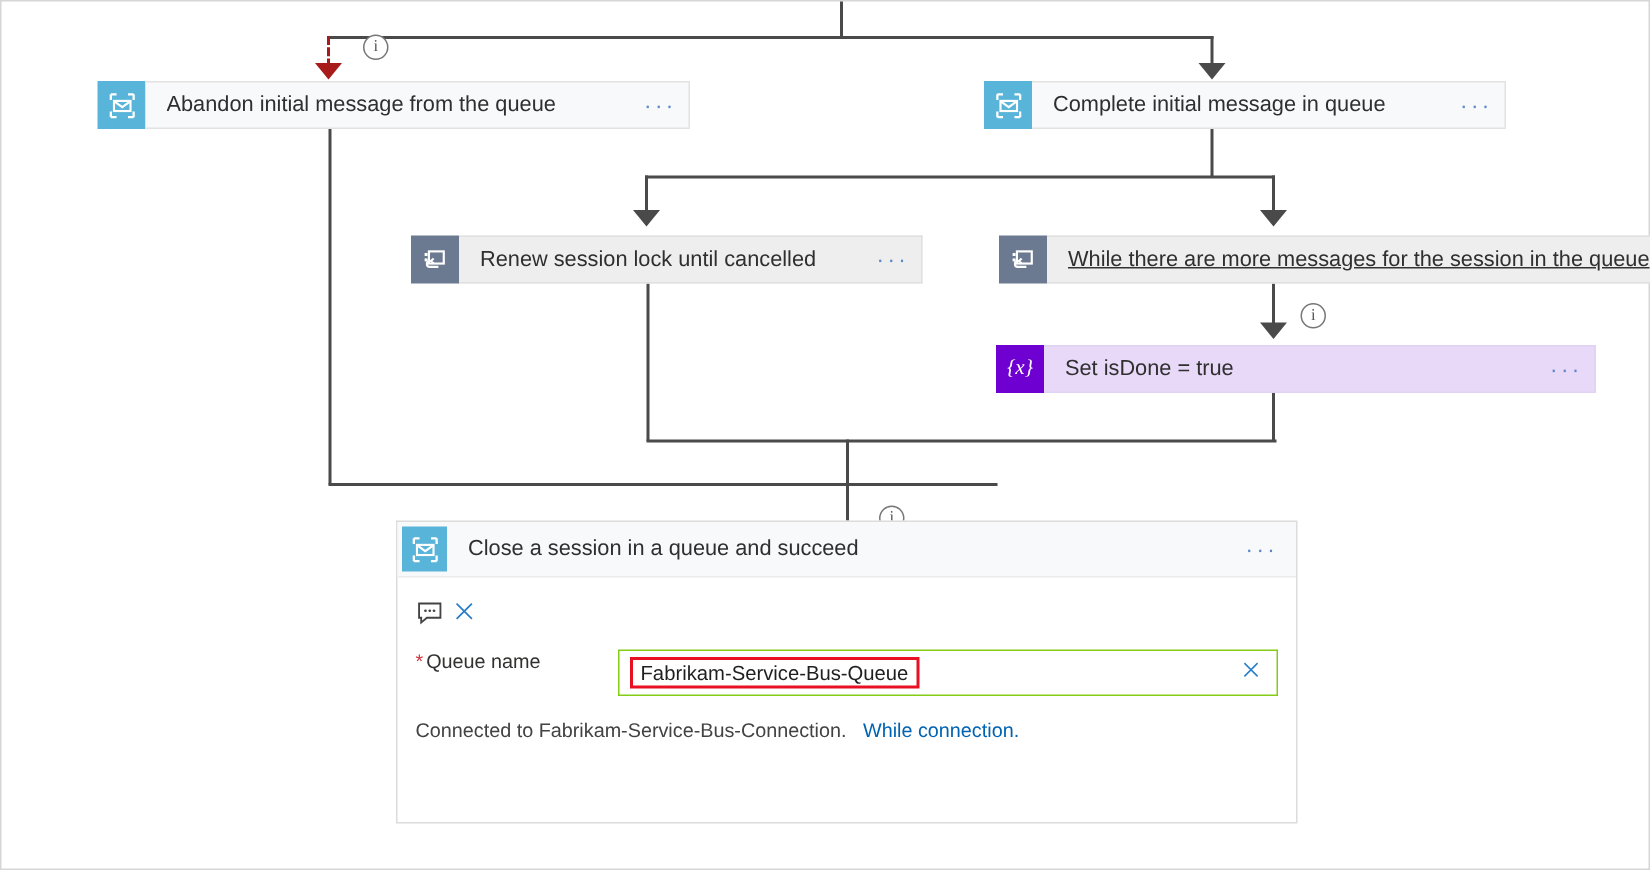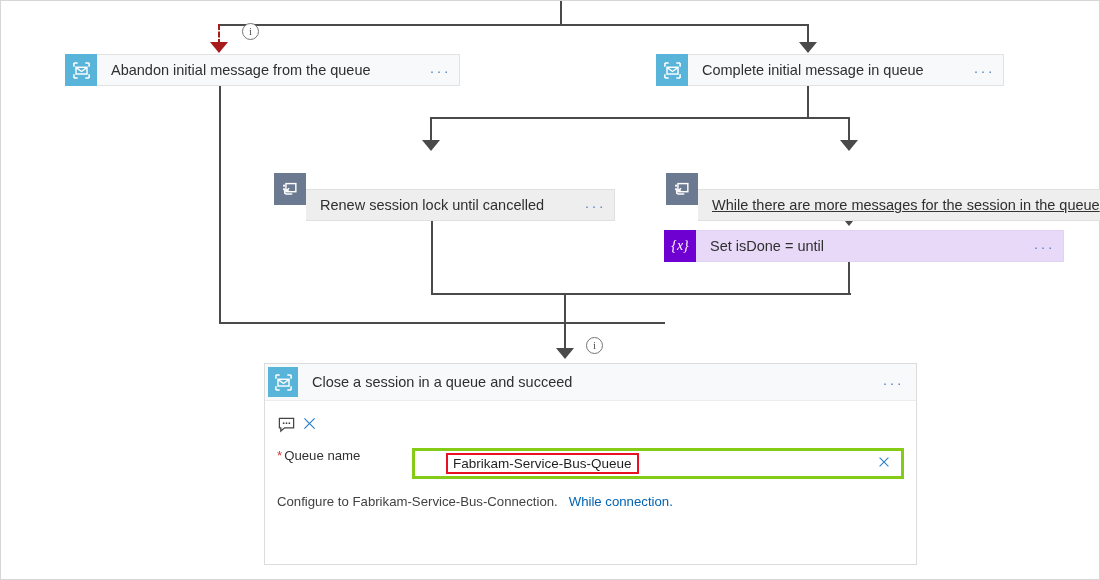--- a/index.html
+++ b/index.html
@@ -68,21 +68,21 @@
   .ellipsis{
     color:#5b86c7;letter-spacing:2.2px;font-size:15px;
     flex:0 0 auto;padding-left:6px;
   }
 
   .sb-icon{background:#59b4d9;}
   .loop-icon{background:#6c7a91;}
   .var-icon{background:#6f00d2;color:#fff;font-family:"Liberation Serif",serif;font-size:14px;font-style:italic;}
 
   .card.sb .card-body{background:#f8f9fb;}
-  .card.loop .card-body{background:#eeeeee;border-color:#e0e0e0;margin-top:32px;}
+  .card.loop .card-body{background:#eeeeee;border-color:#e0e0e0;}
   .card.var .card-body{background:#e8d9f8;border-color:#e0d2f2;}
 
   
   #panel{
     position:absolute;
     box-sizing:border-box;
     background:#ffffff;
     border:1px solid #dcdcdc;
   }
   #panel-header{
@@ -109,24 +109,23 @@
   .note-close{flex:0 0 22px;margin-top:2px;}
 
   .field-row{display:flex;align-items:flex-start;padding:0 12px 0 12px;margin-bottom:11px;}
   .field-label{
     flex:0 0 135px;font-size:13.2px;color:#323130;
   }
   .req{color:#d13438;margin-right:2px;}
   .field-control{
     flex:1 1 auto;position:relative;
     height:31px;
-    border:3px solid #84cc16;background:#fff;
+    border:1px solid #84cc16;background:#fff;
     display:flex;align-items:center;
     box-sizing:border-box;
-    padding-left:24px;
   }
   .field-value{
     font-size:13.5px;color:#1f1f1f;
     padding:1px 5px;margin-left:7px;
   }
   .field-value.highlight{border:2px solid #e81123;}
   .field-clear{
     position:absolute;right:9px;top:50%;transform:translateY(-50%);
   }
   .token{
@@ -243,26 +242,26 @@
     </div>
     <div class="card-body">
       <span class="card-title">While there are more messages for the session in the queue</span>
       <span class="ellipsis">···</span>
     </div>
   </div>
 
   <div class="card var" style="left:615px;top:229px;width:448px;">
     <div class="card-icon var-icon">{x}</div>
     <div class="card-body">
-      <span class="card-title">Set isDone = until</span>
-      <span class="ellipsis">···</span>
-    </div>
-  </div>
-
-  <div id="panel" style="left:263px;top:362px;width:653px;height:202px;">
+      <span class="card-title">Set isDone = true</span>
+      <span class="ellipsis">···</span>
+    </div>
+  </div>
+
+  <div id="panel" style="left:263px;top:346px;width:601px;height:202px;">
     <div id="panel-header">
       <div class="hdr-icon">
         <svg width="19" height="19" viewBox="0 0 20 20" aria-hidden="true">
           <path d="M2 2h4M2 2v4M18 2h-4M18 2v4M2 18h4M2 18v-4M18 18h-4M18 18v-4" stroke="#ffffff" stroke-width="1.6" fill="none"></path>
           <rect x="4.2" y="6.6" width="11.6" height="7.1" fill="none" stroke="#ffffff" stroke-width="1.5"></rect>
           <path d="M4.4 6.9l5.6 4.1 5.6-4.1" fill="none" stroke="#ffffff" stroke-width="1.5"></path>
         </svg>
       </div>
       <span class="hdr-title">Close a session in a queue and succeed</span>
       <span class="ellipsis">···</span>
@@ -293,19 +292,19 @@
         <span class="field-clear">
           <svg width="16" height="16" viewBox="0 0 20 20" aria-hidden="true">
             <path d="M4.5 4.5l11 11M15.5 4.5l-11 11" stroke="#2a7fc9" stroke-width="1.3" fill="none"></path>
           </svg>
         </span>
       </div>
     </div>
 
 
     <div class="conn-row">
-      <span>Configure to Fabrikam-Service-Bus-Connection.</span>
+      <span>Connected to Fabrikam-Service-Bus-Connection.</span>
       &nbsp;
       <a href="#">While connection.</a>
     </div>
   </div>
 
 </div>
 
 </body></html>

